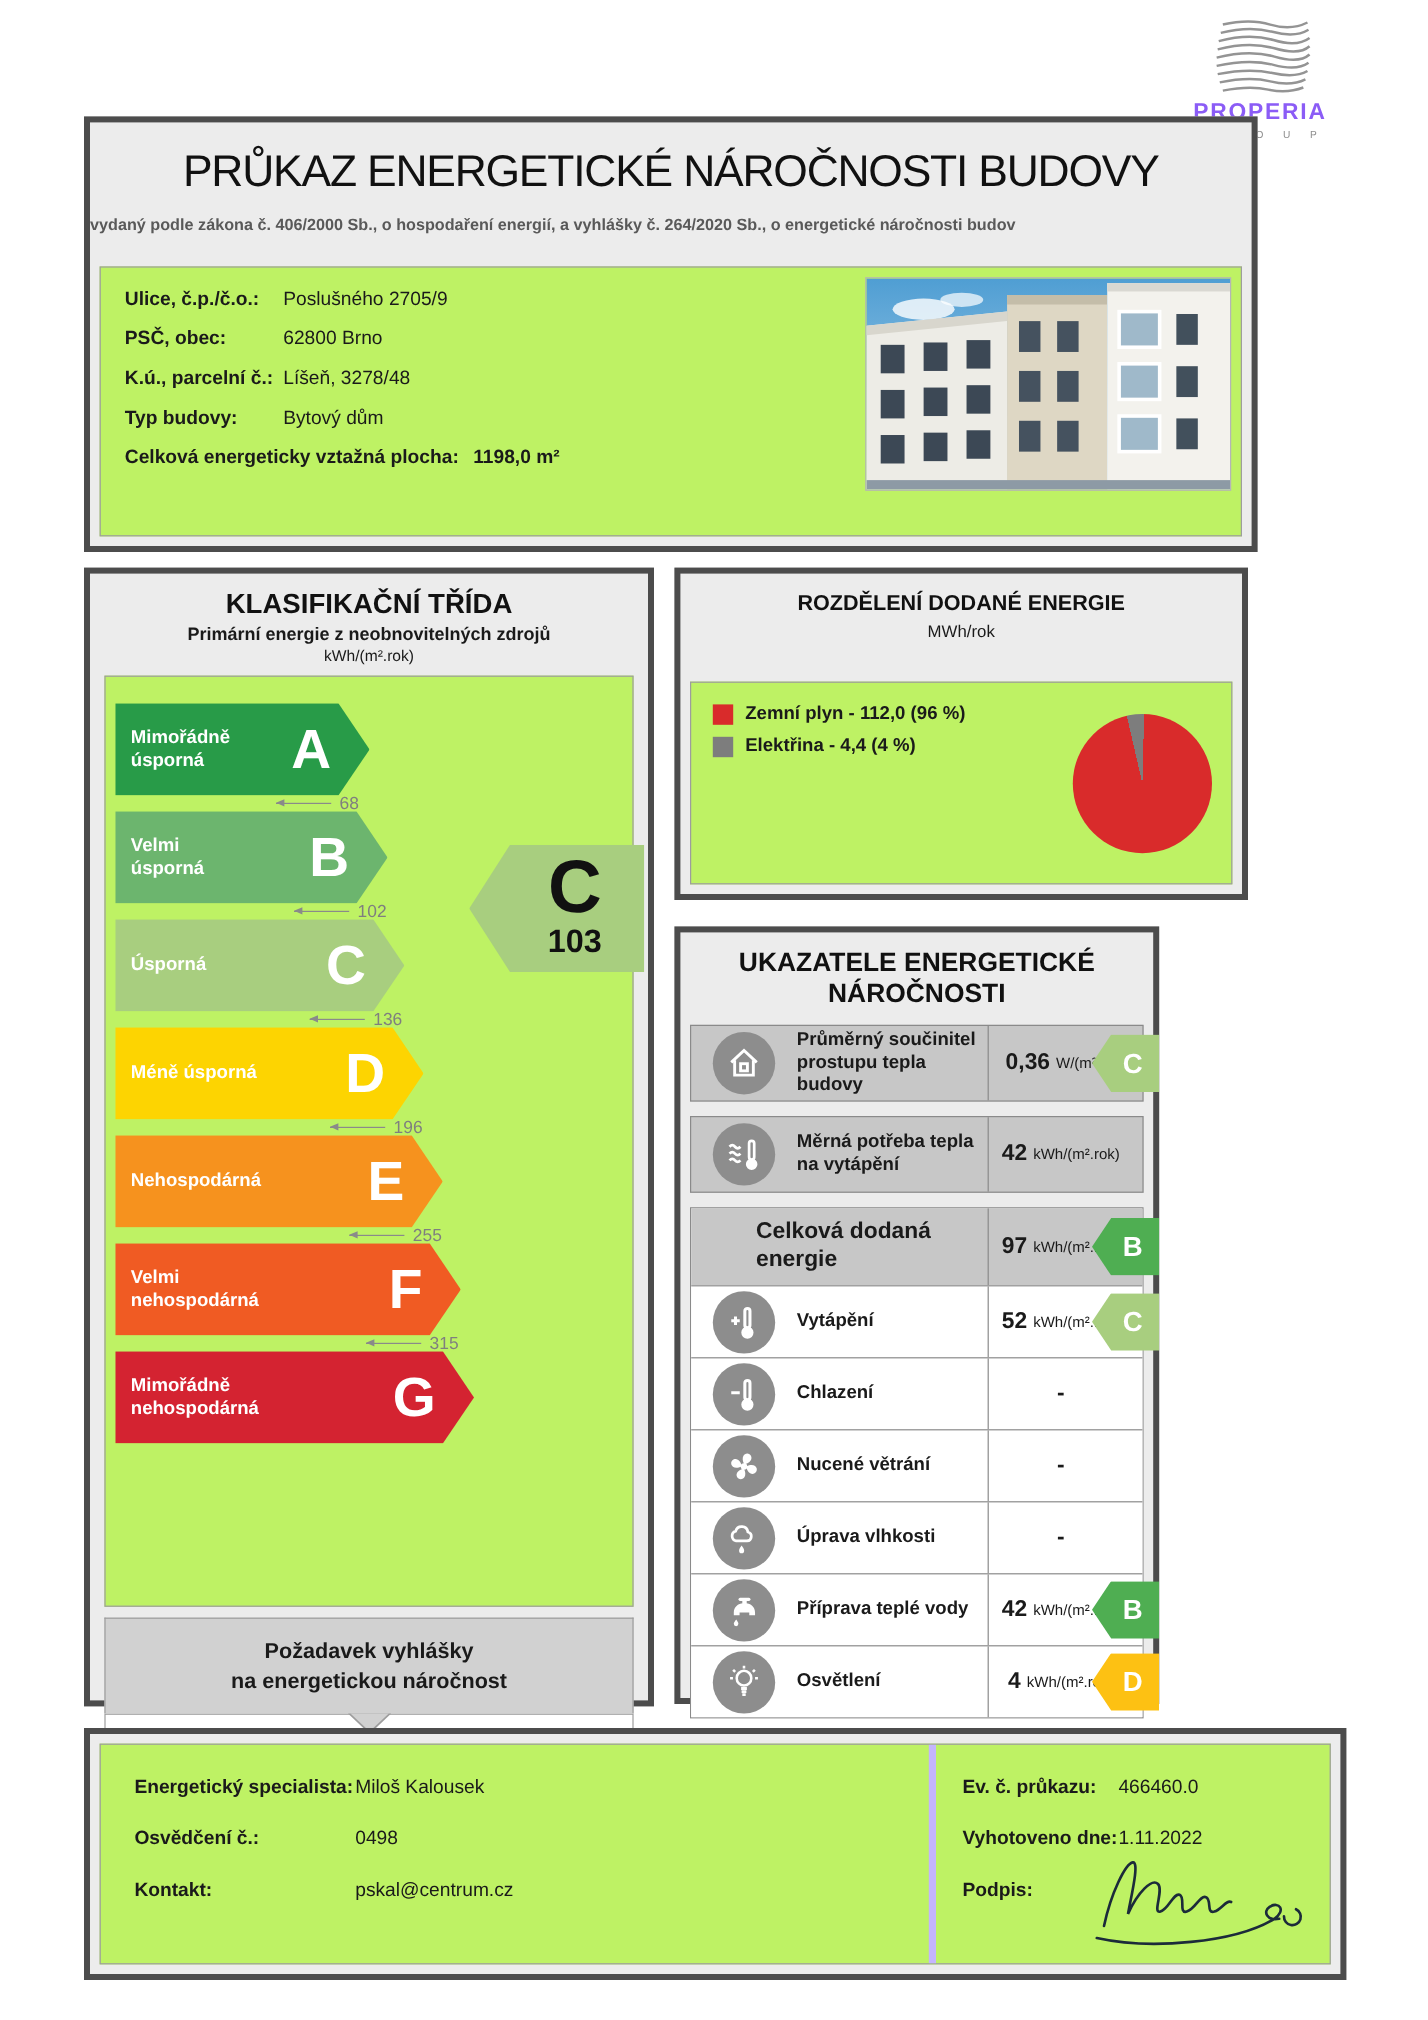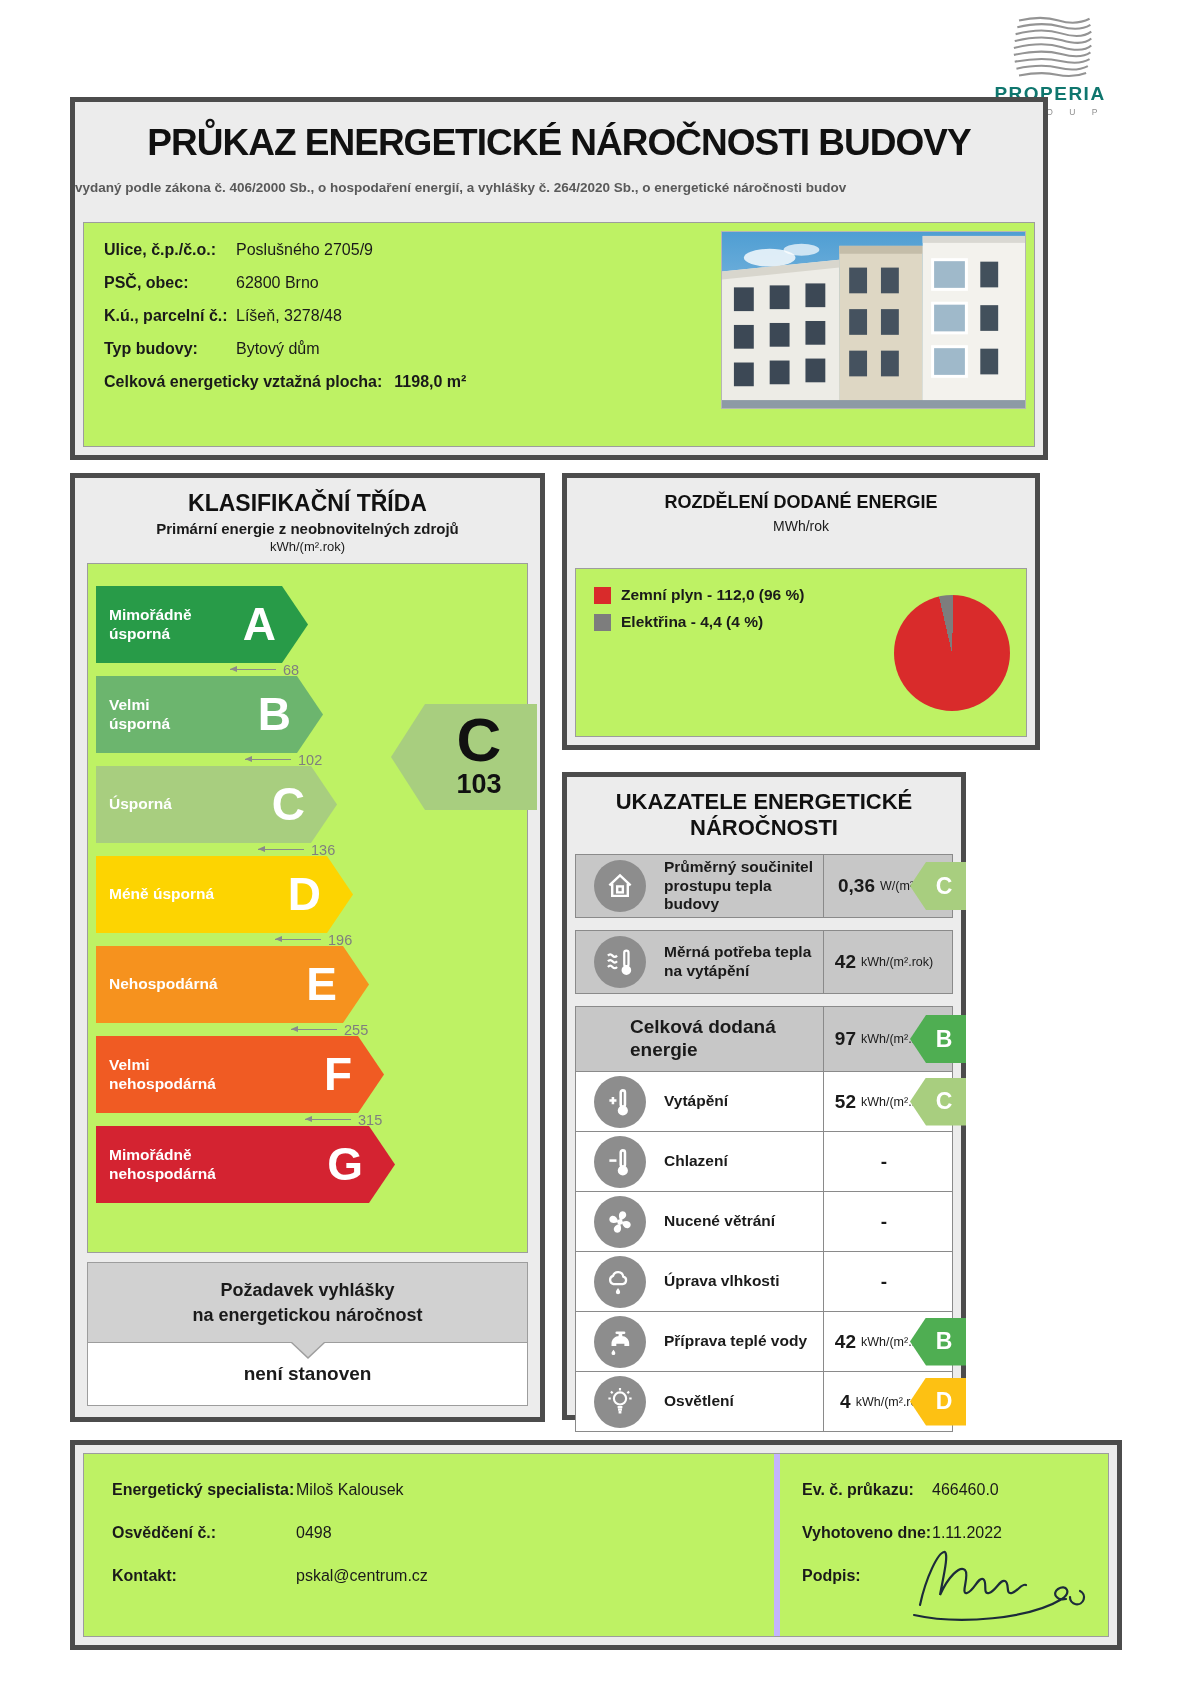--- a/index.html
+++ b/index.html
@@ -5,45 +5,45 @@
   * { margin:0; padding:0; box-sizing:border-box; }
   body { background:#fff; }
   .page {
     position:relative; width:1190px; height:1683px; background:#fff;
     font-family:"Liberation Sans", sans-serif; color:#1a1a1a; overflow:hidden;
   }
 
   
   .logo { position:absolute; top:12px; left:992px; width:116px; text-align:center; }
   .logo-waves { width:86px; height:72px; margin:0 auto; display:block; }
-  .logo-name { font-size:19px; font-weight:bold; color:#0f766e; letter-spacing:1.5px; background:#fff; line-height:1.1; }
+  .logo-name { font-size:19px; font-weight:bold; color:#8b5cf6; letter-spacing:1.5px; background:#fff; line-height:1.1; }
   .logo-group { font-size:8.5px; color:#8f8f8f; letter-spacing:7px; margin-top:2px; padding-left:5px; background:#fff; }
 
   
   .thickbox { border:5px solid #4c4c4c; background:#ececec; }
   .thinbox  { border:1px solid #9d9d9d; background:#bef264; }
 
   
   .header-box { position:absolute; top:97px; left:70px; width:978px; height:363px; }
-  .doc-title { text-align:center; font-size:37px; font-weight:bold; letter-spacing:-1px; margin-top:20px; color:#111; }
+  .doc-title { text-align:center; font-size:37px; font-weight:normal; letter-spacing:-1px; margin-top:20px; color:#111; }
   .doc-subtitle { text-align:left; font-size:13.5px; font-weight:bold; color:#595959; margin-top:16px; }
   .header-inner { position:absolute; left:8px; right:8px; top:120px; bottom:8px; }
   .info-fields { padding:18px 0 0 20px; }
   .info-row { margin-bottom:15px; font-size:16px; }
   .info-label { display:inline-block; width:132px; font-weight:bold; }
   .info-area { font-size:16px; font-weight:bold; margin-top:3px; }
   .info-area .area-value { margin-left:12px; }
   .photo { position:absolute; top:8px; right:8px; width:305px; height:178px; border:1px solid #b5b5b5; display:block; }
 
   
   .left-panel { position:absolute; top:473px; left:70px; width:475px; height:949px; padding-top:12px; }
   .panel-title { text-align:center; font-size:23px; font-weight:bold; color:#111; }
   .panel-sub { text-align:center; font-size:15px; font-weight:bold; margin-top:3px; }
   .panel-unit { text-align:center; font-size:13px; margin-top:2px; }
-  .scale-box { margin:9px 12px 0 12px; height:690px; position:relative; padding:22px 0 0 8px; }
+  .scale-box { margin:9px 12px 0 12px; height:776px; position:relative; padding:22px 0 0 8px; }
   .cls-arrow {
     height:77px; position:relative; display:flex; align-items:center;
     padding-left:13px; color:#fff; font-weight:bold; font-size:15.5px; line-height:1.2;
     white-space:pre-line;
     clip-path:polygon(0 0, calc(100% - 26px) 0, 100% 50%, calc(100% - 26px) 100%, 0 100%);
   }
   .cls-letter { position:absolute; right:32px; top:50%; transform:translateY(-50%); font-size:46px; font-weight:bold; }
   .thr { height:13px; position:relative; }
   .thr-inner { position:absolute; top:50%; transform:translateY(-50%); display:flex; align-items:center; gap:7px; }
   .thr-line { width:46px; height:1px; background:#8a8a8a; position:relative; }

